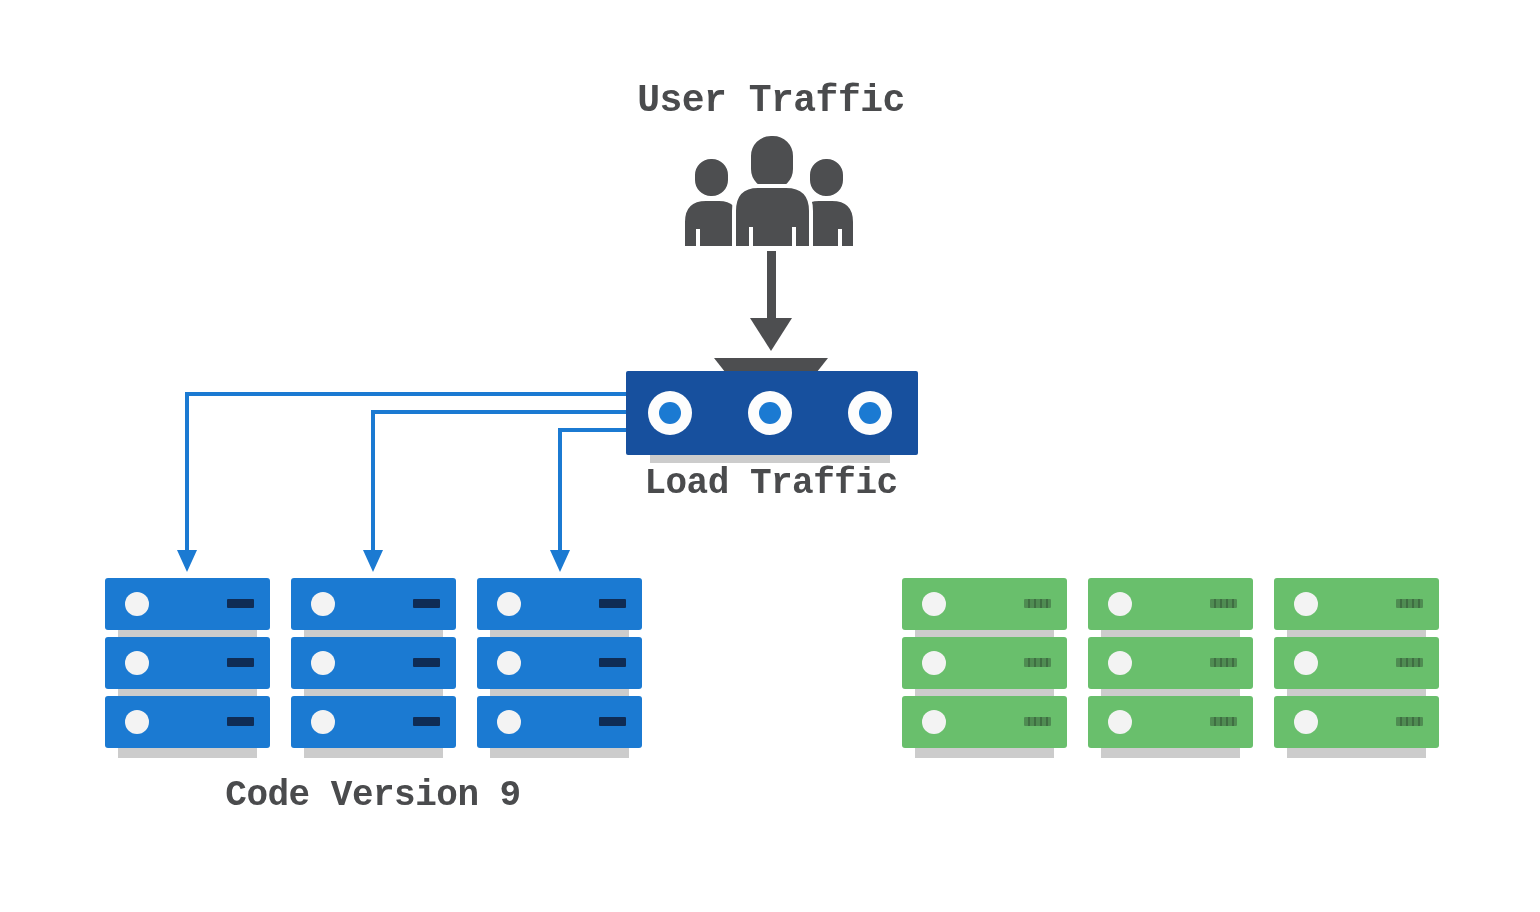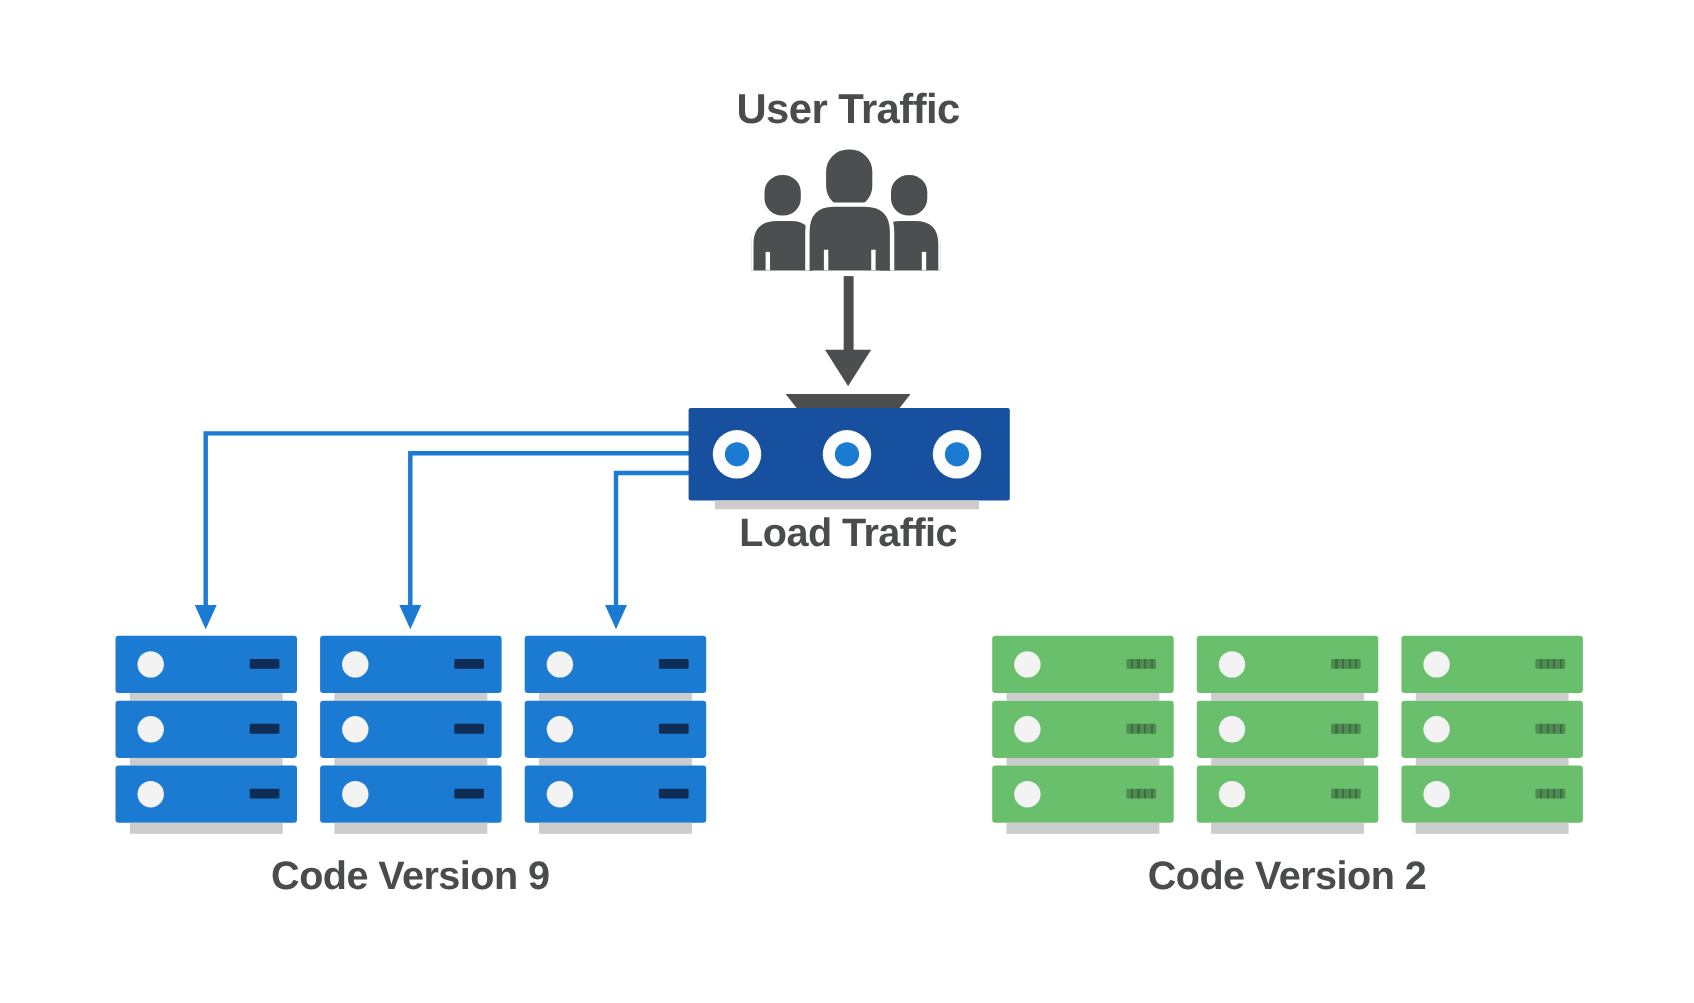--- a/index.html
+++ b/index.html
@@ -1,18 +1,18 @@
 <!DOCTYPE html>
 <html style="--background: #FFFFFF; --text-gray: #4A4B4D; --dark-gray: #4D4E50; --navy: #17509E; --server-blue: #1B7AD2; --server-green: #69BF6C; --arrow-blue: #1B7AD2; --shadow-gray: #CCCCCC; --led-white: #F3F3F3;"><head>
 <meta charset="utf-8">
 <style>
   html,body{margin:0;padding:0;background:#fff;}
   .canvas{
     position:relative;width:1540px;height:912px;background:var(--background,#fff);
-    overflow:hidden;font-family:Liberation Sans, sans-serif;
+    overflow:hidden;font-family:Liberation Mono, monospace;
   }
   .title{
     position:absolute;font-weight:bold;color:var(--text-gray,#4A4B4D);
     font-size:36px;letter-spacing:-0.5px;white-space:nowrap;
     transform:translateX(-50%);line-height:1.1;
   }
   .title-user-traffic{left:771px;top:80px;font-size:38px;}
   .title-load-balancer{left:771px;top:464px;}
   .title-cv1{left:373px;top:776px;}
   .title-cv2{left:1170px;top:776px;}
@@ -214,15 +214,14 @@
         </div>
         <div class="unit last" style="background: rgb(105, 191, 108);">
           <span class="led"></span>
           <span class="dash" style="background: repeating-linear-gradient(90deg, rgb(79, 140, 82) 0px, rgb(79, 140, 82) 4px, rgb(63, 110, 66) 4px, rgb(63, 110, 66) 6px);"></span>
           <span class="unit-shadow"></span>
         </div>
       </div>
     </div>
 
   <div class="title title-cv1">Code Version 9</div>
-  <div class="title title-cv2">Code Version 2</div>
 
 </div>
 
 </body></html>

